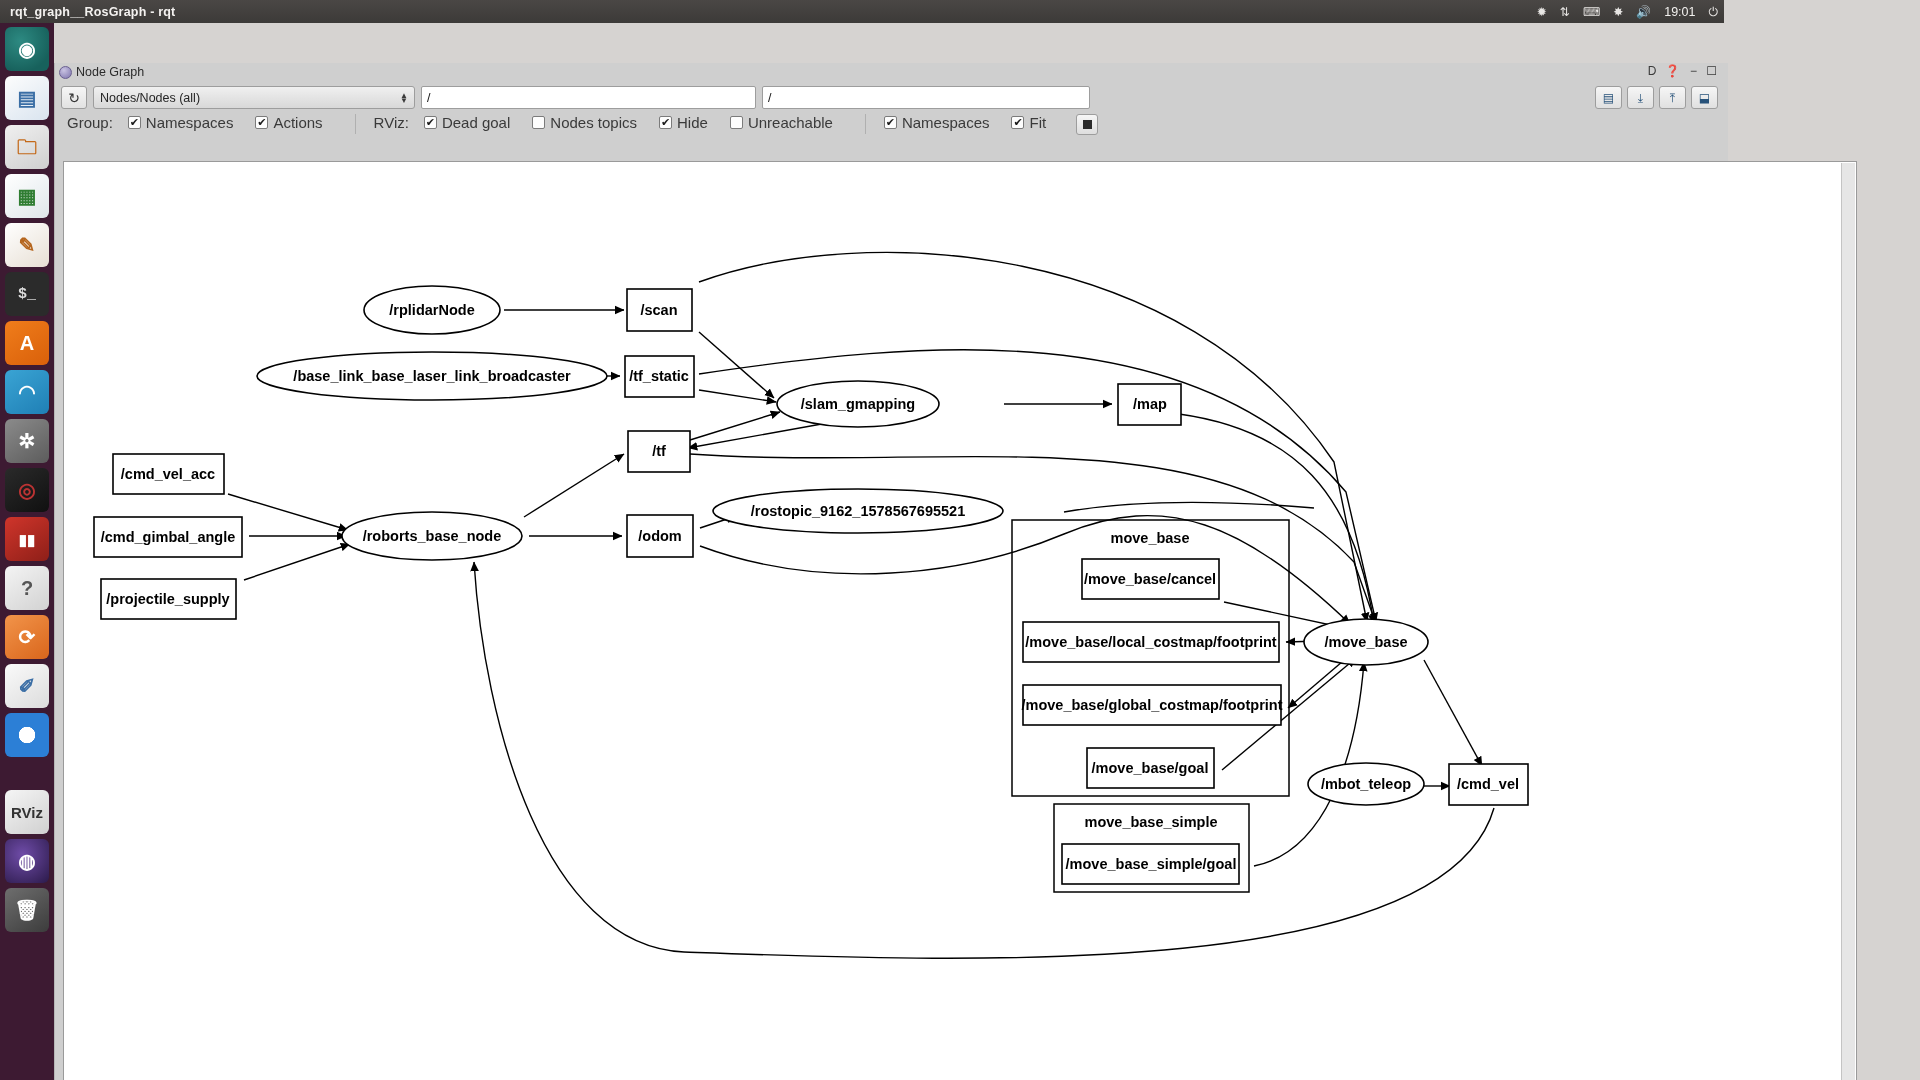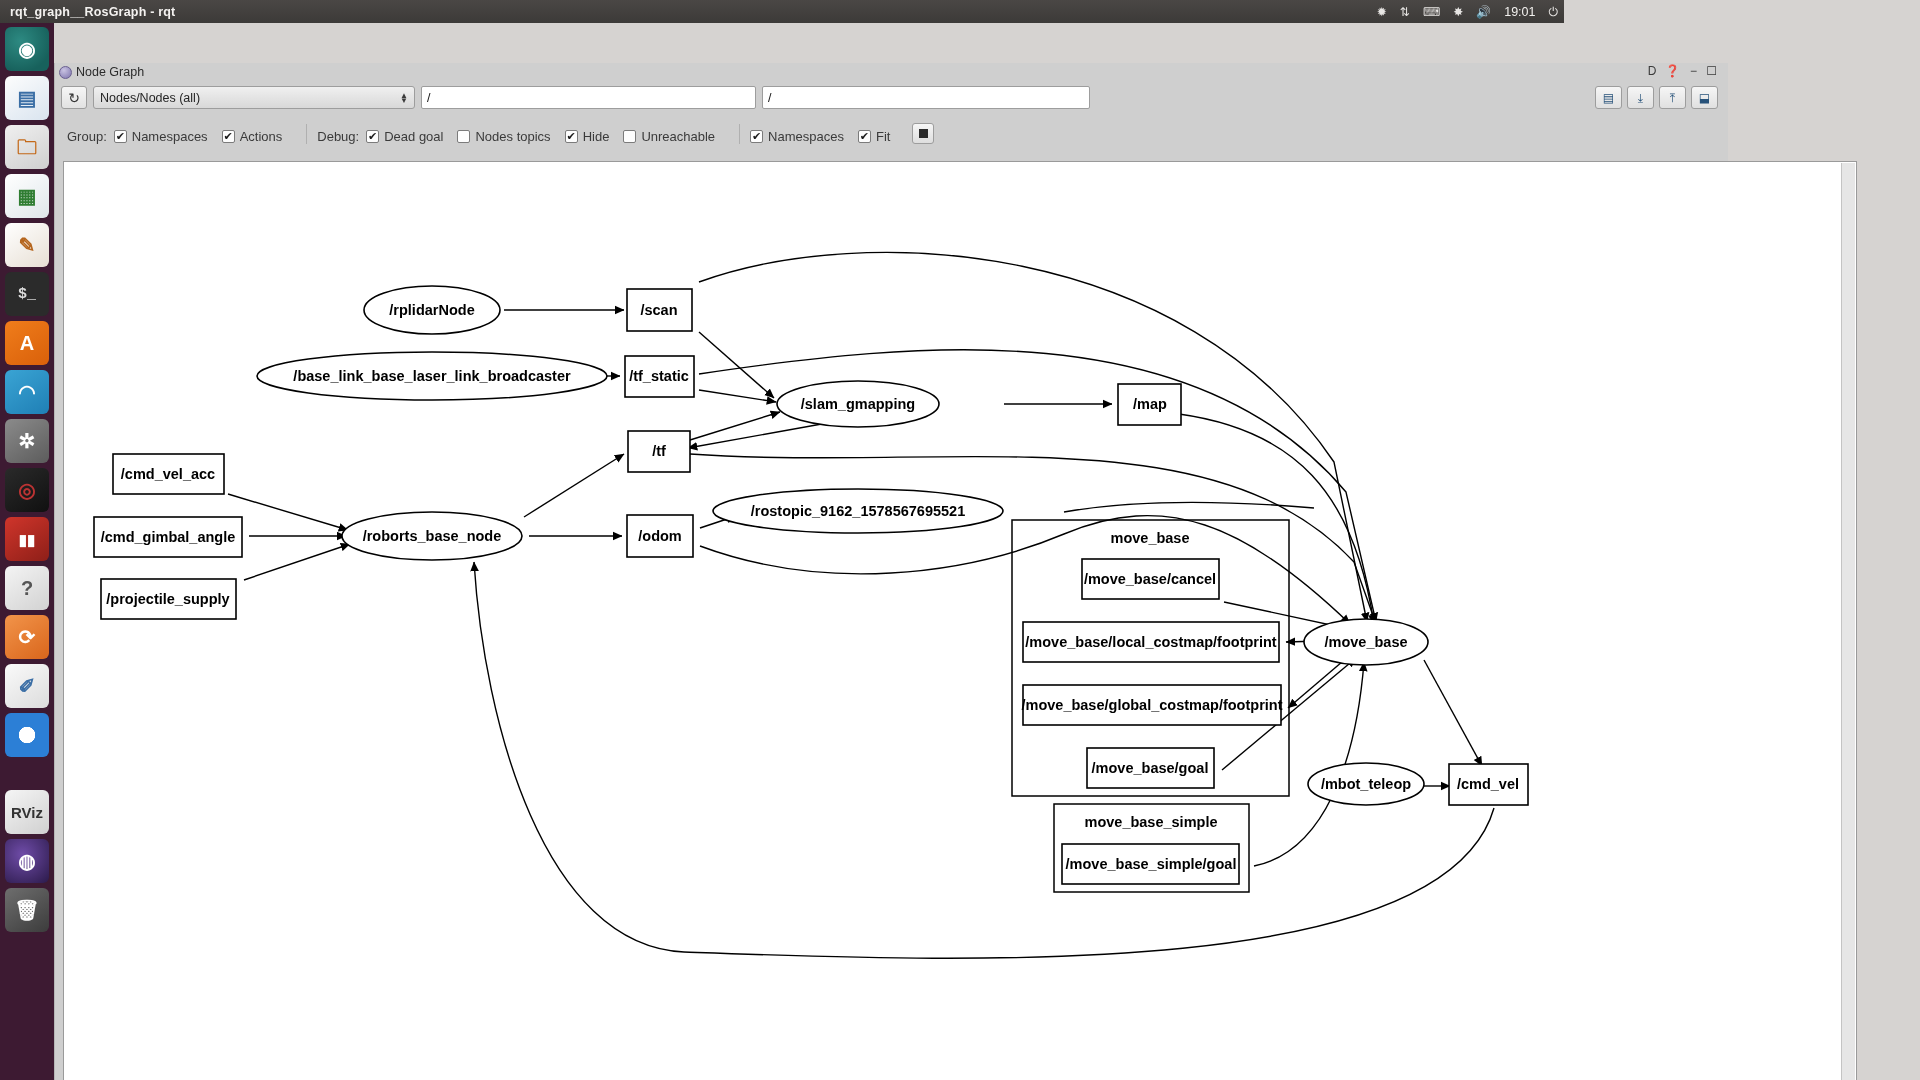--- a/index.html
+++ b/index.html
@@ -5,21 +5,21 @@
   * { box-sizing: border-box; margin: 0; padding: 0; }
   html, body {
     width: 1920px; height: 1080px;
     font-family: "Liberation Sans", sans-serif;
     overflow: hidden; background: #d6d3d1;
   }
   #root { position: relative; width: 1920px; height: 1080px; }
 
   
   .top-panel {
-    position: absolute; left: 0; top: 0; width: 1564px; height: 23px;
+    position: absolute; left: 0; top: 0; width: 1724px; height: 23px;
     background: linear-gradient(to bottom,#4a4745 0%,#3c3a38 100%);
     color: #fff; font-size: 12.5px; display: flex; align-items: center;
   }
   .top-panel .title { margin-left: 10px; font-weight: bold; letter-spacing: .2px; color:#f4f2f0;}
   .tray { position: absolute; right: 6px; top: 0; height: 23px; display: flex; align-items: center; gap: 13px; }
   .tray .ic { font-size: 12px; color: #e8e6e4; line-height: 1; }
   .tray .clock { font-size: 12.5px; color: #f2f0ee; }
 
   
   .launcher {
@@ -99,22 +99,22 @@
   .txtfield.f1 { width: 335px; }
   .txtfield.f2 { width: 328px; }
   .tb-right { margin-left: auto; display:flex; gap: 5px; padding-right: 4px;}
   .tb-btn {
     width: 27px; height: 23px; border: 1px solid #9d9d9d; border-radius: 3px;
     background: linear-gradient(to bottom,#f6f6f6,#e0e0e0);
     display:flex;align-items:center;justify-content:center; font-size:12px; color:#27527a;
   }
 
   .toolbar-row2 {
-    height: 30px; display: flex; align-items: flex-end; padding: 0 12px; gap: 0px;
-    background: #cfcfcf; font-size: 13px; color: #3a3a3a;
+    height: 30px; display: flex; align-items: flex-start; padding: 0 12px; gap: 8px;
+    background: #cfcfcf; font-size: 15px; color: #3a3a3a;
   }
   .tb-label { margin-right: 7px; }
   .cb-wrap { display:flex; align-items:center; gap:5px; margin-right: 14px; }
   .cb {
     width: 13px; height: 13px; border: 1px solid #7b7b7b; border-radius: 2px;
     background: #fdfdfd; display:flex;align-items:center;justify-content:center;
     font-size: 11px; color: #1a1a1a; line-height:1;
   }
   .cb.on::after { content: "✔"; font-size: 11px; }
   .sep { width:1px; height:20px; background:#ffffff; border-left:1px solid #b0b0b0; margin: 0 10px;}
@@ -271,21 +271,21 @@
         <span class="cb on"></span>
         <span>Namespaces</span>
       </div>
       <div class="cb-wrap">
         <span class="cb on"></span>
         <span>Actions</span>
       </div>
 
       <div class="sep"></div>
 
-      <span class="tb-label">Debug:</span>
+      <span class="tb-label">RViz:</span>
 
       <div class="cb-wrap">
         <span class="cb on"></span>
         <span>Dead goal</span>
       </div>
       <div class="cb-wrap">
         <span class="cb"></span>
         <span>Nodes topics</span>
       </div>
       <div class="cb-wrap">

